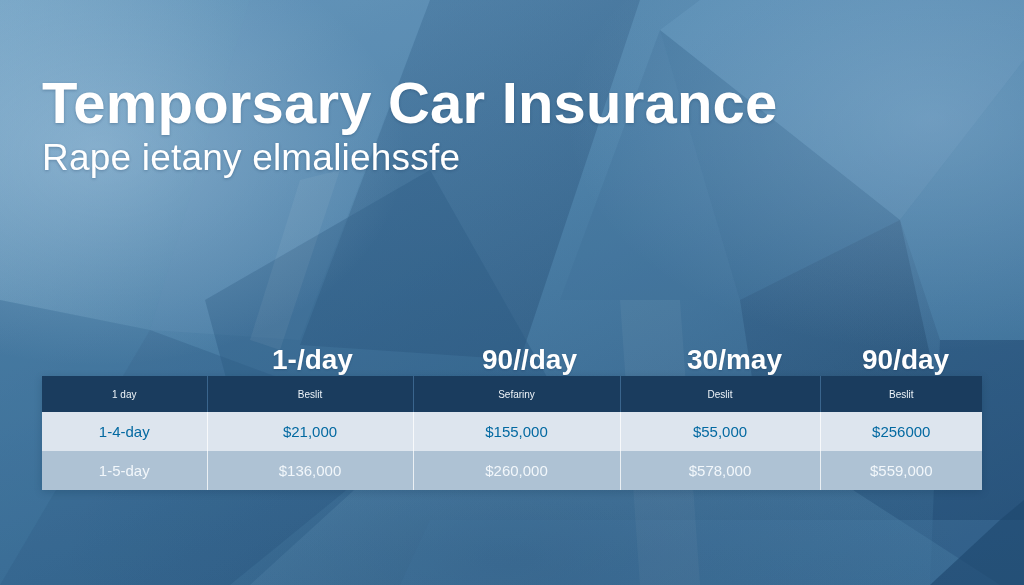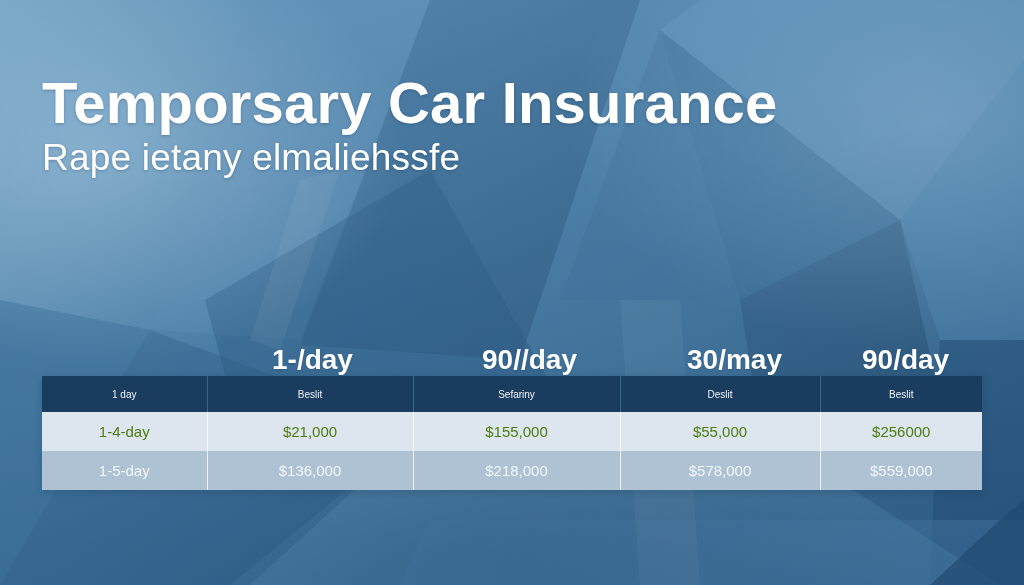--- a/index.html
+++ b/index.html
@@ -121,21 +121,21 @@
     height: 39px;
     text-align: center;
     font-size: 15px;
     padding: 0 6px;
     border-right: 1px solid rgba(255,255,255,0.75);
   }
   #rate-table tbody td:last-child { border-right: none; }
 
   #rate-table tbody tr.light td {
     background: #dde5ee;
-    color: #4d7c0f;
+    color: #0369a1;
   }
   #rate-table tbody tr.dark td {
     background: #aec2d4;
     color: #f2f7fb;
   }
 </style>
 </head>
 <body>
 
 <div id="stage">
@@ -232,20 +232,20 @@
         <tr class="light">
           <td>1-4-day</td>
           <td>$21,000</td>
           <td>$155,000</td>
           <td>$55,000</td>
           <td>$256000</td>
         </tr>
         <tr class="dark">
           <td>1-5-day</td>
           <td>$136,000</td>
-          <td>$218,000</td>
+          <td>$260,000</td>
           <td>$578,000</td>
           <td>$559,000</td>
         </tr>
       </tbody>
   </table>
 
 </div>
 
 </body></html>

